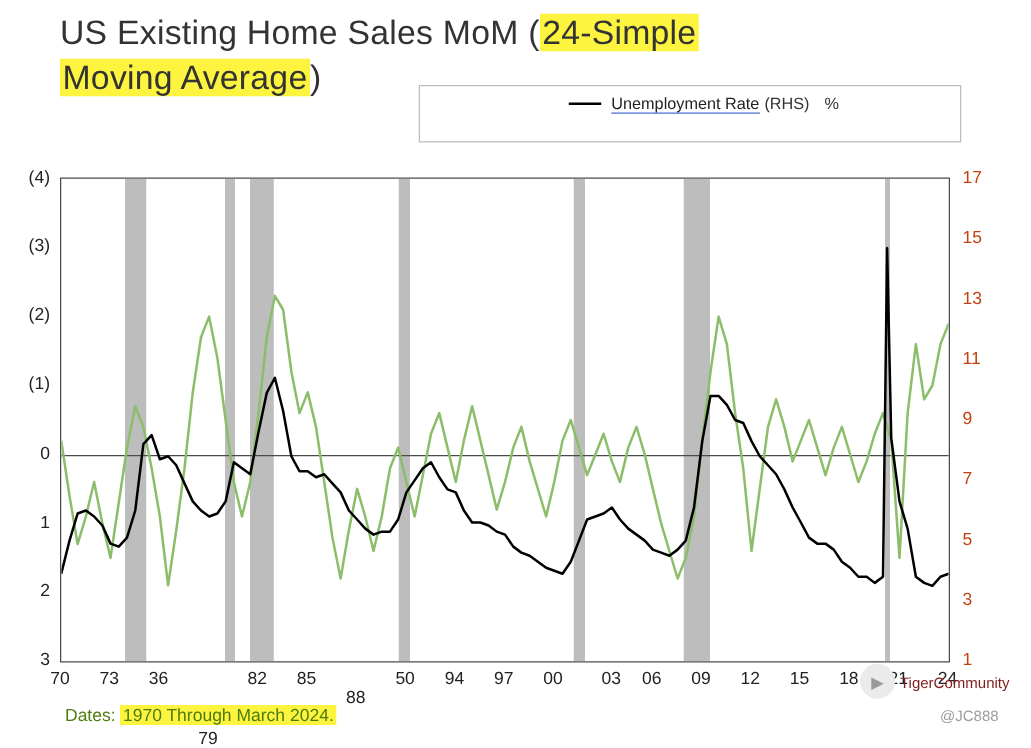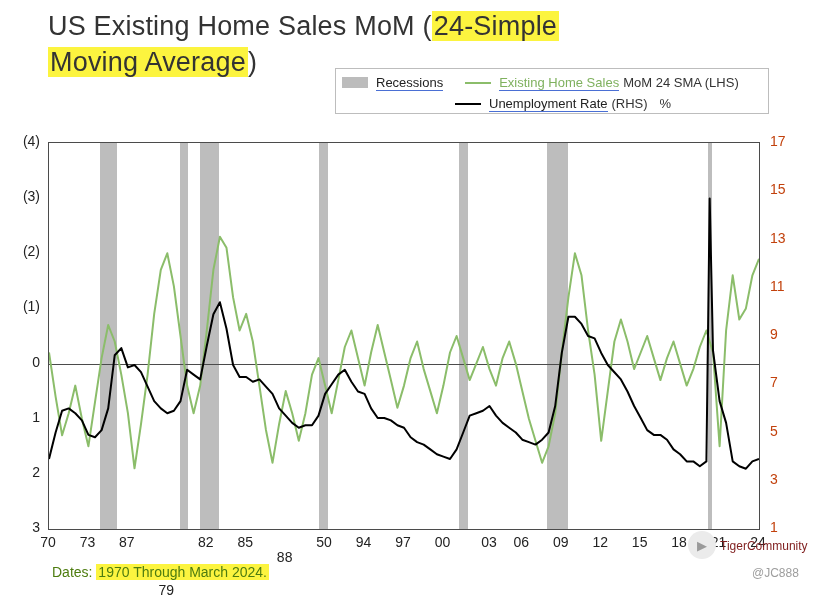--- a/index.html
+++ b/index.html
@@ -131,27 +131,20 @@
 <body>
 
 <div id="chart-root">
 
   <div class="title-block">
     <span>US Existing Home Sales MoM (</span><span class="hl">24-Simple</span><br>
     <span class="hl">Moving Average</span><span>)</span>
   </div>
 
   <div class="legend-box">
-    <div class="legend-row">
-      <span class="swatch-grey"></span>
-      <span class="leg-underline">Recessions</span>
-      <span class="swatch-line" style="margin-left:22px;"></span>
-      <span class="leg-green-name leg-underline">Existing Home Sales</span>
-      <span class="leg-sub">MoM 24 SMA (LHS)</span>
-    </div>
     <div class="legend-row">
       <span class="swatch-line black" style="margin-left:113px;"></span>
       <span class="leg-underline">Unemployment Rate</span>
       <span class="leg-sub">(RHS)</span>
       <span class="leg-sub" style="margin-left:12px;">%</span>
     </div>
   </div>
 
   <div class="plot" id="plot">
     <div id="recession-layer">
@@ -187,21 +180,21 @@
       <div class="yright" style="left: 770px; top: 277.75px;">11</div>
       <div class="yright" style="left: 770px; top: 326px;">9</div>
       <div class="yright" style="left: 770px; top: 374.25px;">7</div>
       <div class="yright" style="left: 770px; top: 422.5px;">5</div>
       <div class="yright" style="left: 770px; top: 470.75px;">3</div>
       <div class="yright" style="left: 770px; top: 519px;">1</div>
     </div>
   <div id="xlabels">
       <div class="xlab" style="left: 33px;">70</div>
       <div class="xlab" style="left: 72.4444px;">73</div>
-      <div class="xlab" style="left: 111.889px;">87</div>
+      <div class="xlab" style="left: 111.889px;">36</div>
       <div class="xlab" style="left: 151.333px; margin-top: 48px;">79</div>
       <div class="xlab" style="left: 190.778px;">82</div>
       <div class="xlab" style="left: 230.222px;">85</div>
       <div class="xlab" style="left: 269.667px; margin-top: 15px;">88</div>
       <div class="xlab" style="left: 309.111px;">50</div>
       <div class="xlab" style="left: 348.556px;">94</div>
       <div class="xlab" style="left: 388px;">97</div>
       <div class="xlab" style="left: 427.444px;">00</div>
       <div class="xlab" style="left: 466.889px; text-align: right;">03</div>
       <div class="xlab" style="left: 506.333px;">06</div>

